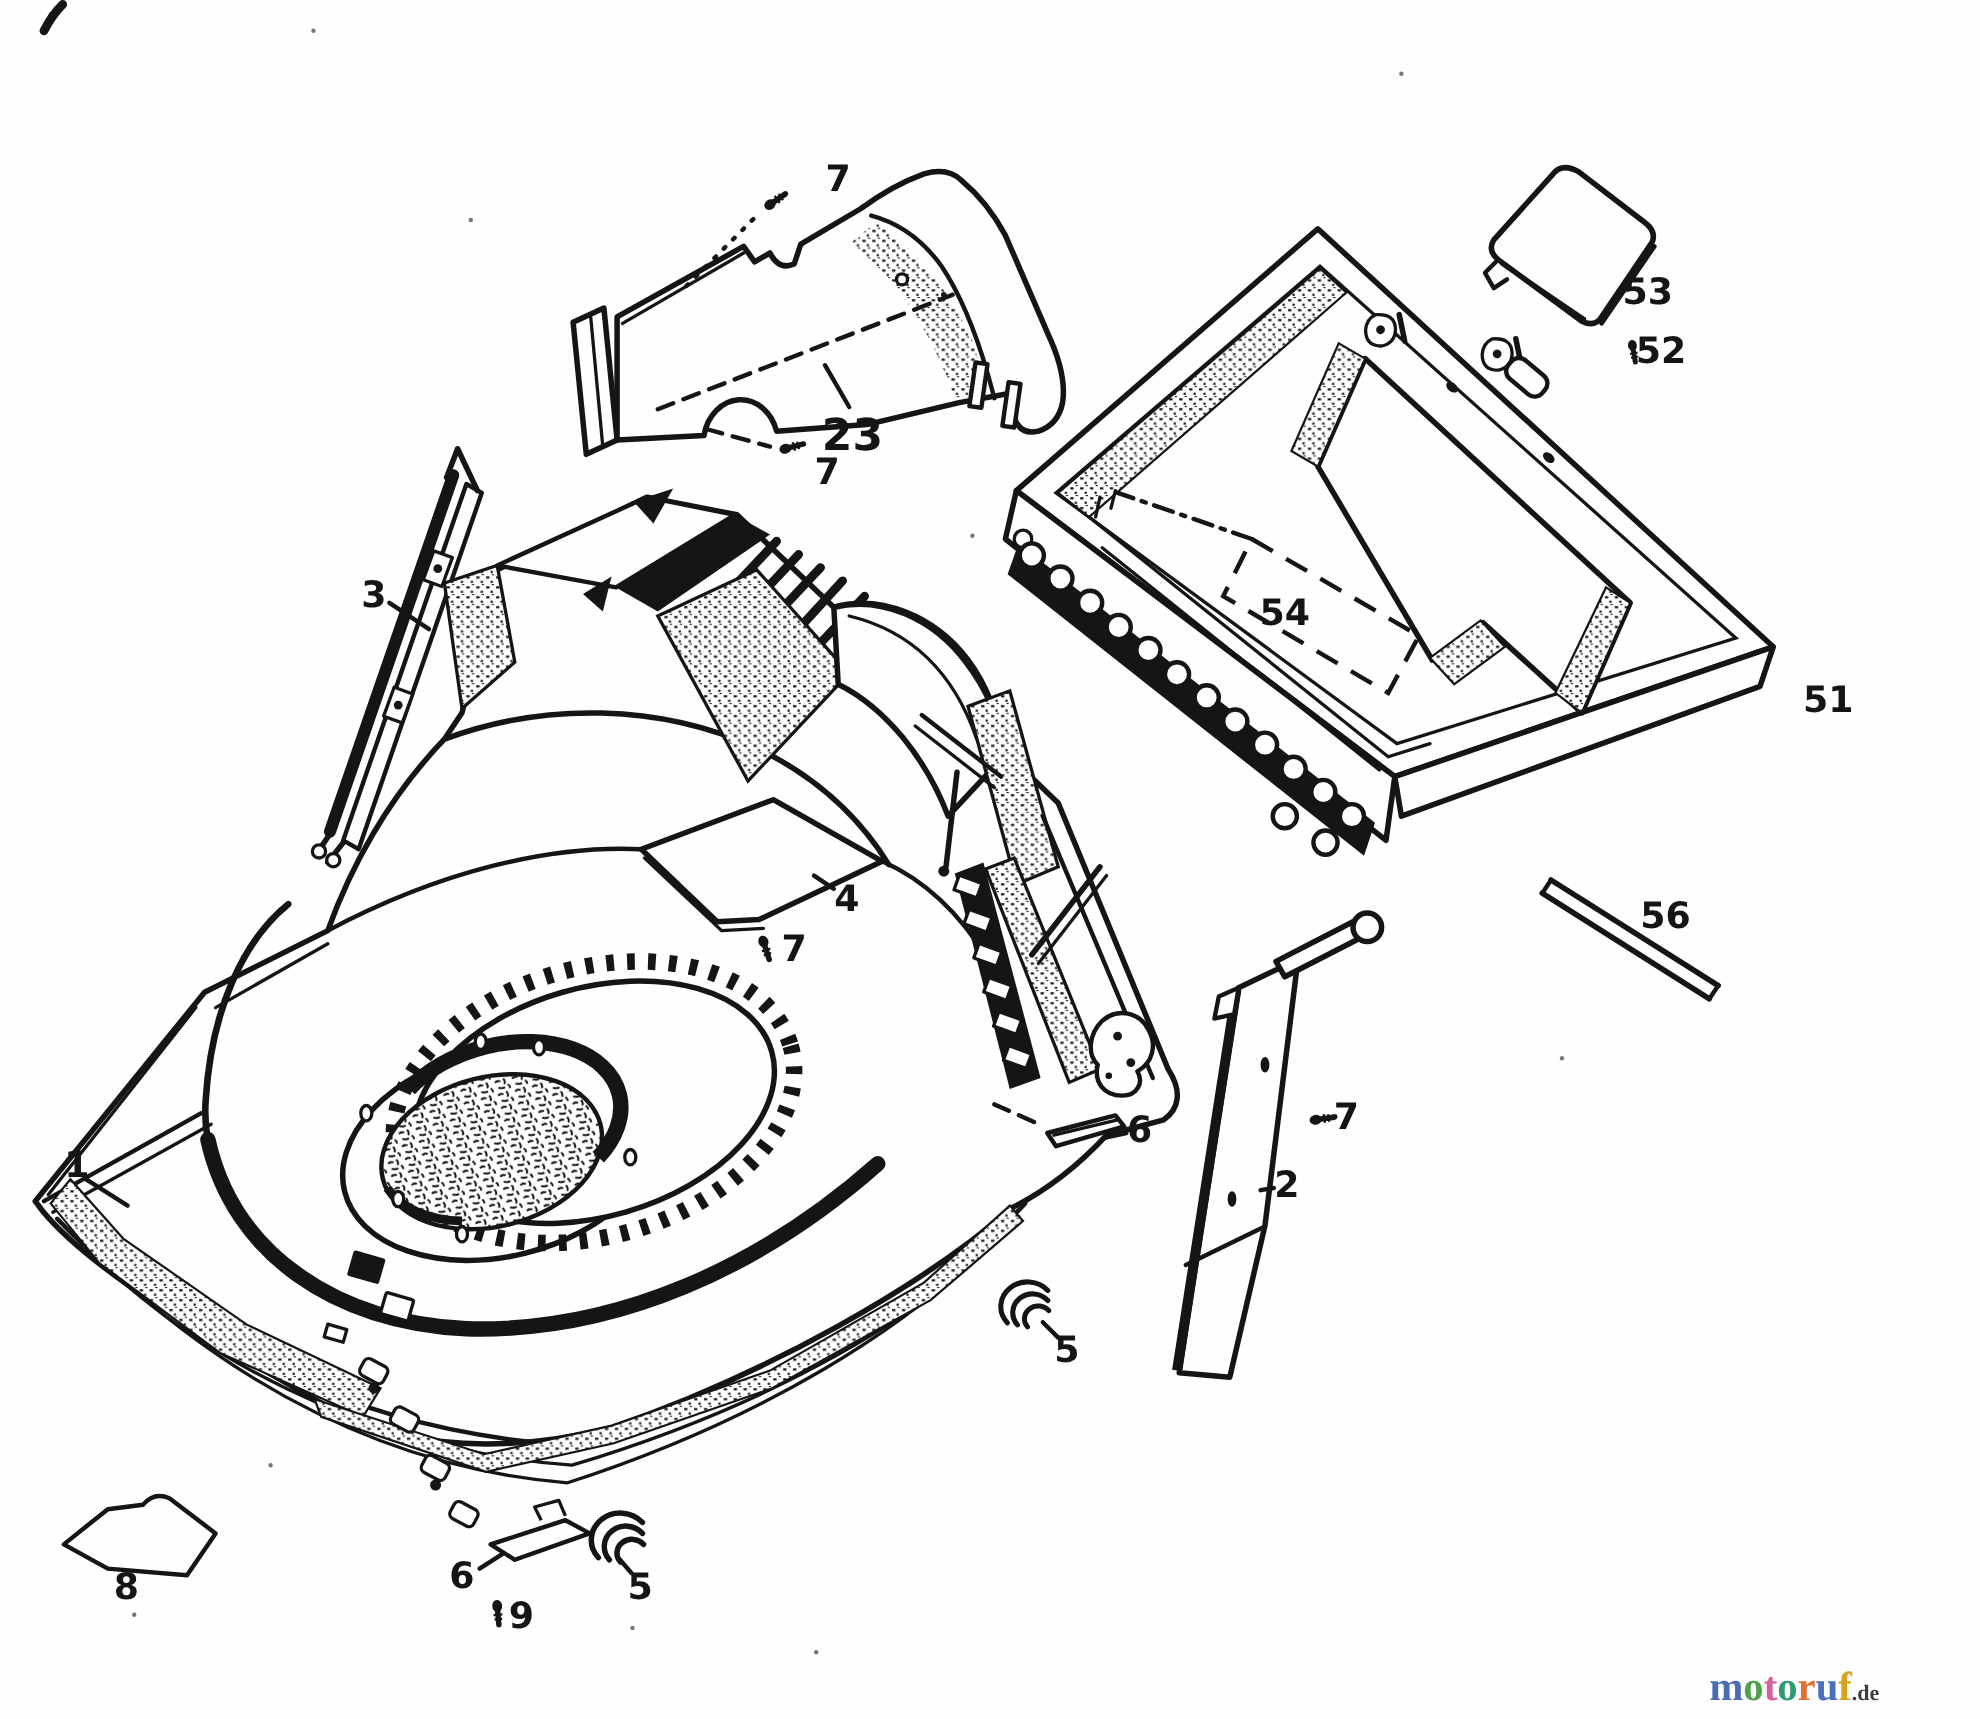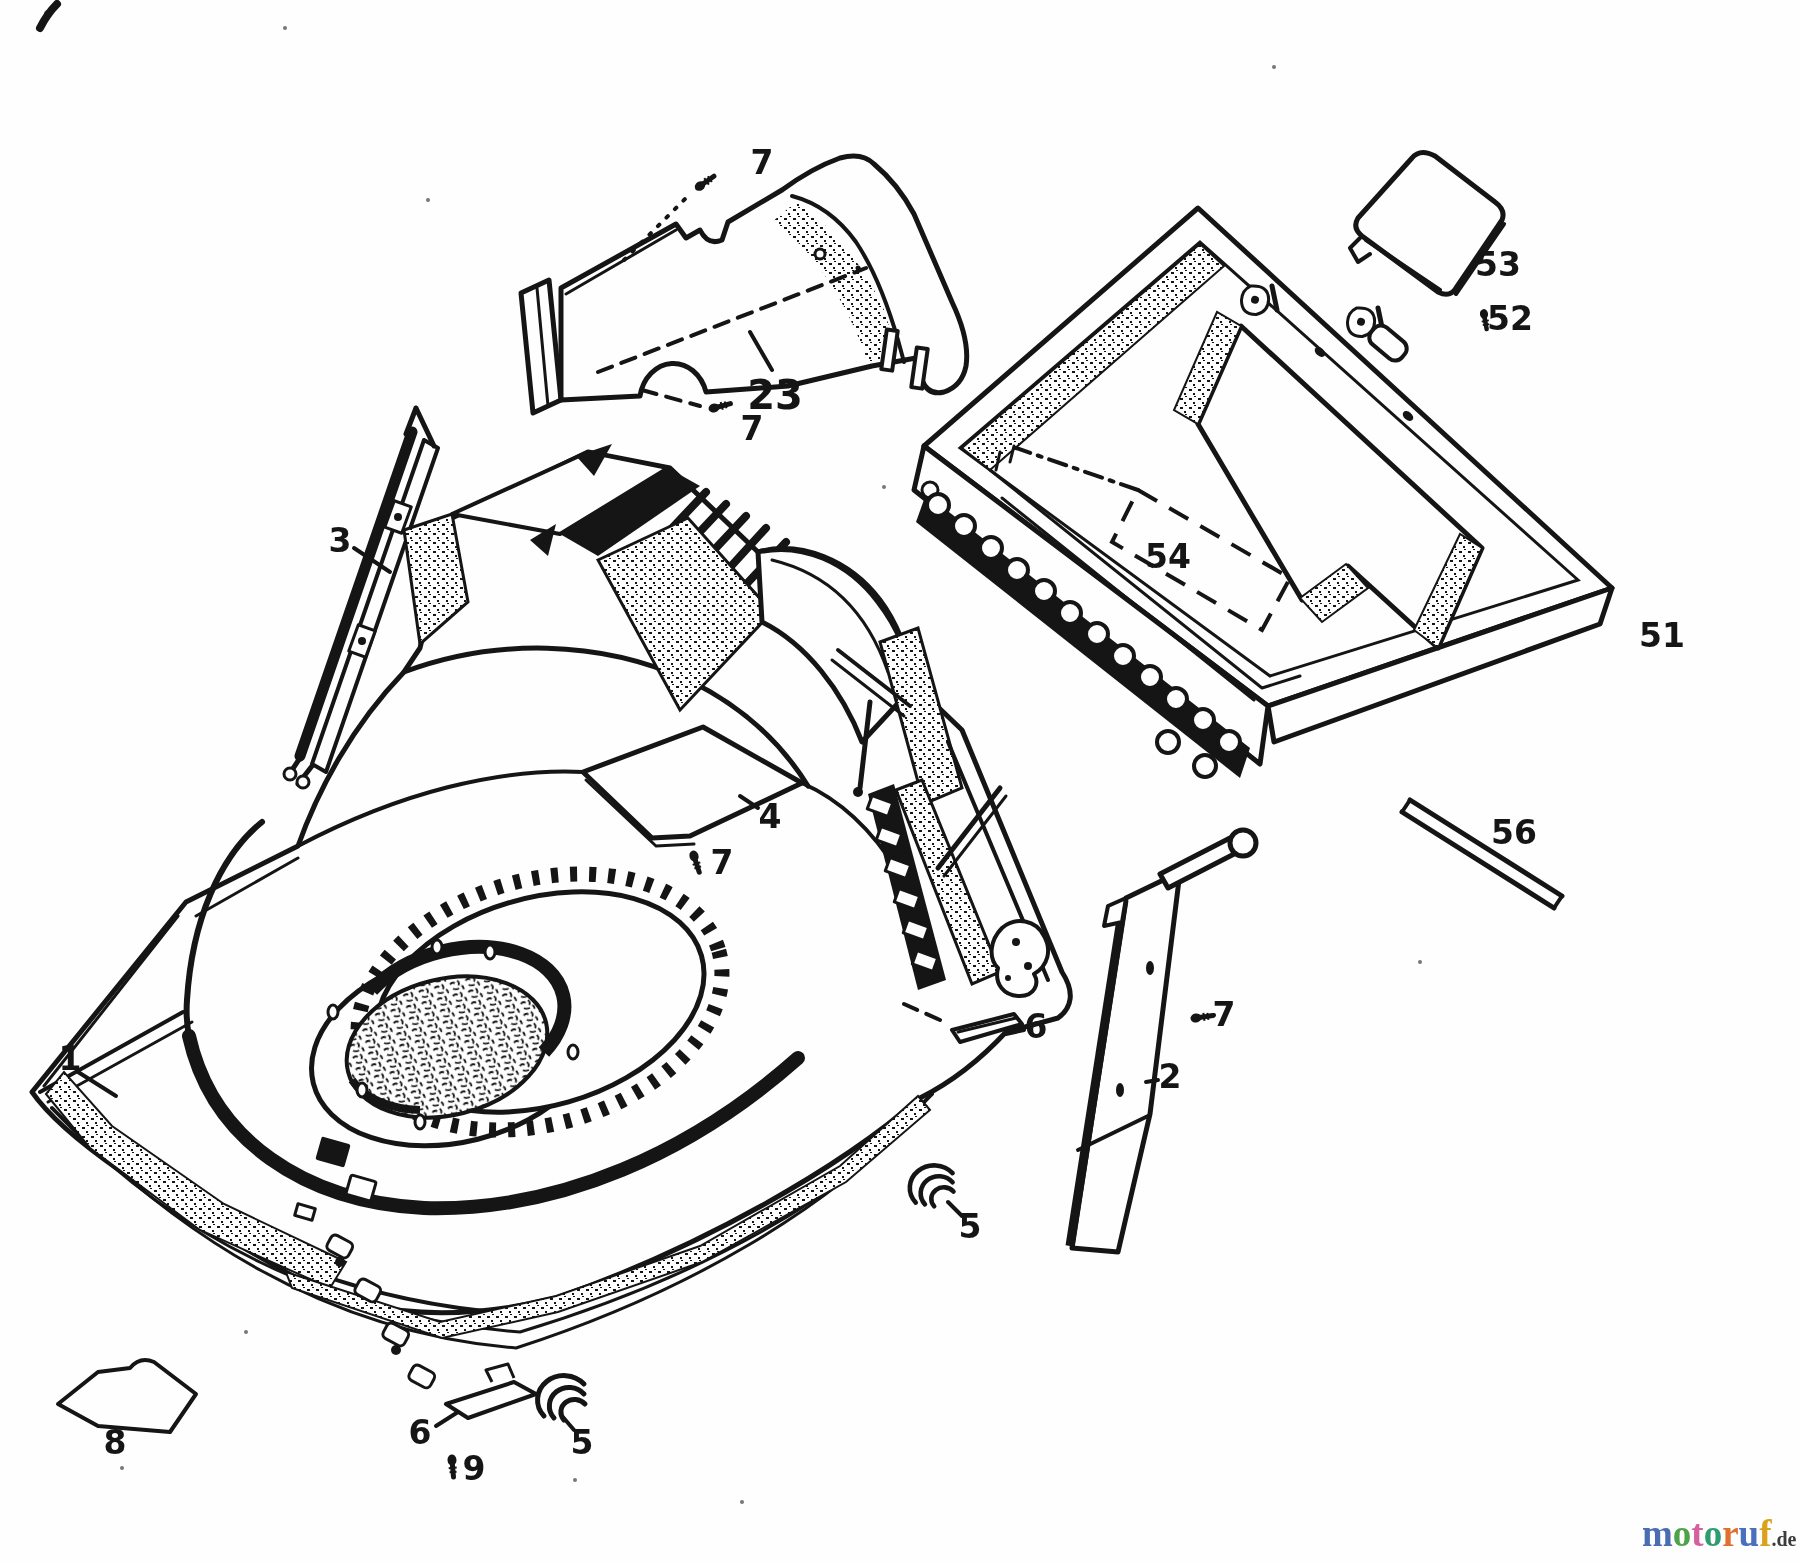--- a/index.html
+++ b/index.html
@@ -13,21 +13,21 @@
   .l3 {fill:none;stroke:#151515;stroke-width:3;stroke-linecap:round;stroke-linejoin:round;}
   .l5 {fill:none;stroke:#151515;stroke-width:5;stroke-linecap:round;stroke-linejoin:round;}
   .l6 {fill:none;stroke:#151515;stroke-width:6;stroke-linecap:round;stroke-linejoin:round;}
   .thk{fill:none;stroke:#151515;stroke-width:14;stroke-linecap:round;}
   .blk{fill:#151515;stroke:none;}
   .dsh{stroke-dasharray:15 10;}
   .ddt{stroke-dasharray:18 8 4 8;}
   .dot{stroke-dasharray:2 10;stroke-linecap:round;}
   .num{font:700 33px "DejaVu Sans",sans-serif;fill:#151515;text-anchor:middle;}
   .numlg{font:700 40px "DejaVu Sans",sans-serif;fill:#151515;text-anchor:middle;}
-  .watermark{position:absolute;left:1642px;top:1512px;white-space:nowrap;
+  .watermark{position:absolute;left:1554px;top:1512px;white-space:nowrap;
              font:700 37px "Liberation Serif",serif;letter-spacing:0;}
   .watermark .suffix{font:700 20px "Liberation Serif",serif;}
 </style>
 </head>
 <body>
 
 <div class="canvas">
 <svg width="1800" height="1563" viewBox="0 0 1800 1563">
   <defs>
     <pattern id="spk" width="9" height="9" patternUnits="userSpaceOnUse">

